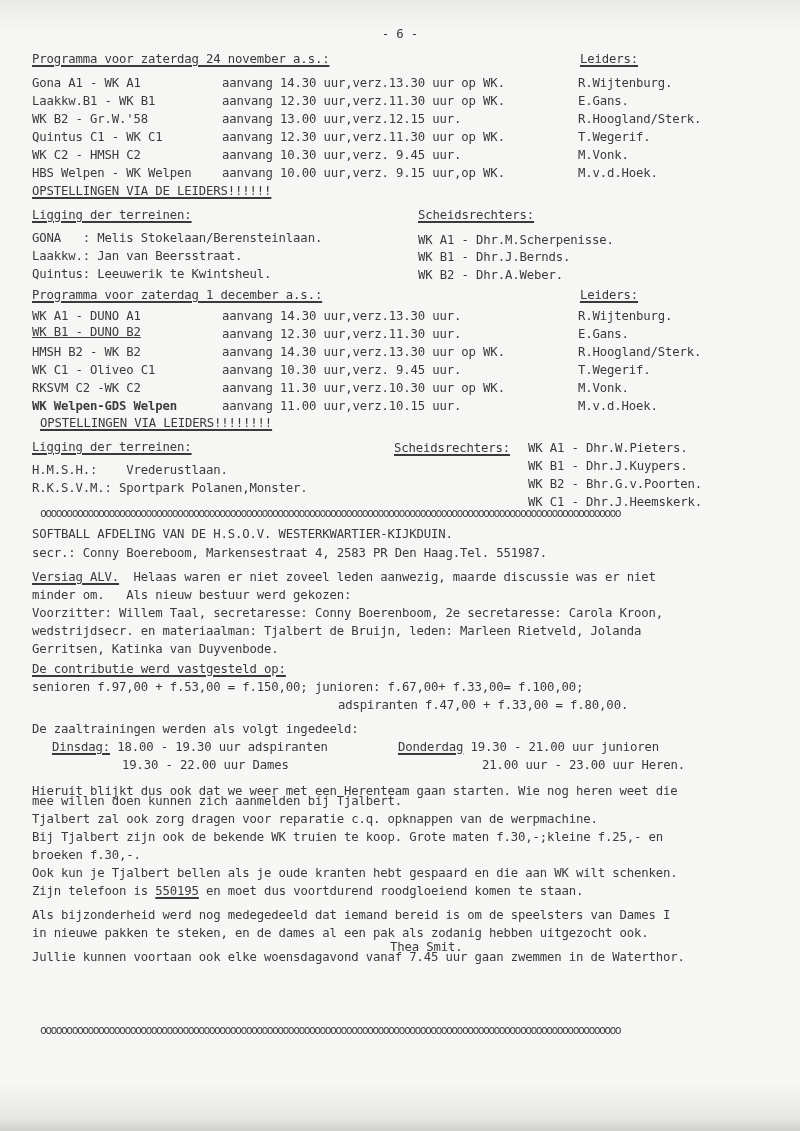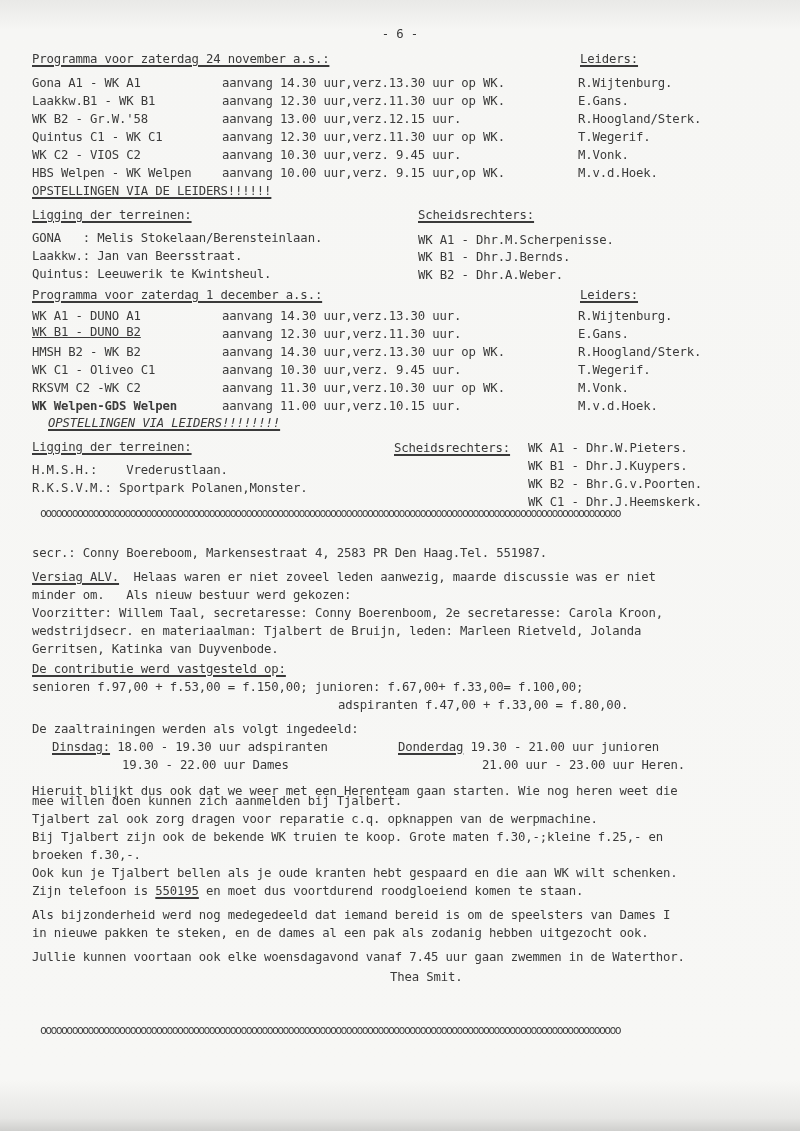--- a/index.html
+++ b/index.html
@@ -44,21 +44,21 @@
       <div class="t" style="left:32px;top:112px;">WK B2 - Gr.W.'58</div>
       <div class="t" style="left:222px;top:112px;">aanvang 13.00 uur,verz.12.15 uur.</div>
       <div class="t" style="left:578px;top:112px;">R.Hoogland/Sterk.</div>
     </div>
     <div>
       <div class="t" style="left:32px;top:130px;">Quintus C1 - WK C1</div>
       <div class="t" style="left:222px;top:130px;">aanvang 12.30 uur,verz.11.30 uur op WK.</div>
       <div class="t" style="left:578px;top:130px;">T.Wegerif.</div>
     </div>
     <div>
-      <div class="t" style="left:32px;top:148px;">WK C2 - VIOS C2</div>
+      <div class="t" style="left:32px;top:148px;">WK C2 - HMSH C2</div>
       <div class="t" style="left:222px;top:148px;">aanvang 10.30 uur,verz. 9.45 uur.</div>
       <div class="t" style="left:578px;top:148px;">M.Vonk.</div>
     </div>
     <div>
       <div class="t" style="left:32px;top:166px;">HBS Welpen - WK Welpen</div>
       <div class="t" style="left:222px;top:166px;">aanvang 10.00 uur,verz. 9.15 uur,op WK.</div>
       <div class="t" style="left:578px;top:166px;">M.v.d.Hoek.</div>
     </div>
   </div>
 
@@ -104,35 +104,36 @@
       <div class="t" style="left:222px;top:381px;">aanvang 11.30 uur,verz.10.30 uur op WK.</div>
       <div class="t" style="left:578px;top:381px;">M.Vonk.</div>
     </div>
     <div>
       <div class="t" style="left:32px;top:399px;font-weight:bold;">WK Welpen-GDS Welpen</div>
       <div class="t" style="left:222px;top:399px;">aanvang 11.00 uur,verz.10.15 uur.</div>
       <div class="t" style="left:578px;top:399px;">M.v.d.Hoek.</div>
     </div>
   </div>
 
-  <div class="t u" style="left:48px;top:416px;font-style:italic;">OPSTELLINGEN VIA LEIDERS!!!!!!!!</div>
+  <div class="t u" style="left:40px;top:416px;">OPSTELLINGEN VIA LEIDERS!!!!!!!!</div>
 
   <div class="t u" style="left:32px;top:440px;">Ligging der terreinen:</div>
   <div class="t u" style="left:394px;top:441px;">Scheidsrechters:</div>
 
   <div class="t" style="left:32px;top:463px;">H.M.S.H.:    Vrederustlaan.</div>
   <div class="t" style="left:32px;top:481px;">R.K.S.V.M.: Sportpark Polanen,Monster.</div>
 
   <div class="t" style="left:528px;top:441px;">WK A1 - Dhr.W.Pieters.</div>
   <div class="t" style="left:528px;top:459px;">WK B1 - Dhr.J.Kuypers.</div>
   <div class="t" style="left:528px;top:477px;">WK B2 - Bhr.G.v.Poorten.</div>
   <div class="t" style="left:528px;top:495px;">WK C1 - Dhr.J.Heemskerk.</div>
 
   <div class="sep" style="top:506px;">oooooooooooooooooooooooooooooooooooooooooooooooooooooooooooooooooooooooooooooooooooooooooooooooooooooooooooooo</div>
 
+  <div class="t" style="left:32px;top:527px;">SOFTBALL AFDELING VAN DE H.S.O.V. WESTERKWARTIER-KIJKDUIN.</div>
   <div class="t" style="left:32px;top:546px;">secr.: Conny Boereboom, Markensestraat 4, 2583 PR Den Haag.Tel. 551987.</div>
 
   <div class="t" style="left:32px;top:570px;"><span class="u">Versiag ALV.</span><span>  Helaas waren er niet zoveel leden aanwezig, maarde discussie was er niet</span></div>
   <div class="t" style="left:32px;top:588px;">minder om.   Als nieuw bestuur werd gekozen:</div>
   <div class="t" style="left:32px;top:606px;">Voorzitter: Willem Taal, secretaresse: Conny Boerenboom, 2e secretaresse: Carola Kroon,</div>
   <div class="t" style="left:32px;top:624px;">wedstrijdsecr. en materiaalman: Tjalbert de Bruijn, leden: Marleen Rietveld, Jolanda</div>
   <div class="t" style="left:32px;top:642px;">Gerritsen, Katinka van Duyvenbode.</div>
 
   <div class="t u" style="left:32px;top:662px;">De contributie werd vastgesteld op:</div>
   <div class="t" style="left:32px;top:680px;">senioren f.97,00 + f.53,00 = f.150,00; junioren: f.67,00+ f.33,00= f.100,00;</div>
@@ -150,16 +151,16 @@
   <div class="t" style="left:32px;top:830px;">Bij Tjalbert zijn ook de bekende WK truien te koop. Grote maten f.30,-;kleine f.25,- en</div>
   <div class="t" style="left:32px;top:848px;">broeken f.30,-.</div>
   <div class="t" style="left:32px;top:866px;">Ook kun je Tjalbert bellen als je oude kranten hebt gespaard en die aan WK wilt schenken.</div>
   <div class="t" style="left:32px;top:884px;"><span>Zijn telefoon is </span><span class="u">550195</span><span> en moet dus voortdurend roodgloeiend komen te staan.</span></div>
 
   <div class="t" style="left:32px;top:908px;">Als bijzonderheid werd nog medegedeeld dat iemand bereid is om de speelsters van Dames I</div>
   <div class="t" style="left:32px;top:926px;">in nieuwe pakken te steken, en de dames al een pak als zodanig hebben uitgezocht ook.</div>
 
   <div class="t" style="left:32px;top:950px;">Jullie kunnen voortaan ook elke woensdagavond vanaf 7.45 uur gaan zwemmen in de Waterthor.</div>
 
-  <div class="t" style="left:390px;top:970px;text-align:right;">Thea Smit.</div>
+  <div class="t" style="left:390px;top:940px;text-align:right;">Thea Smit.</div>
 
   <div class="sep" style="top:1023px;">oooooooooooooooooooooooooooooooooooooooooooooooooooooooooooooooooooooooooooooooooooooooooooooooooooooooooooooo</div>
 </div>
 
 </body></html>

